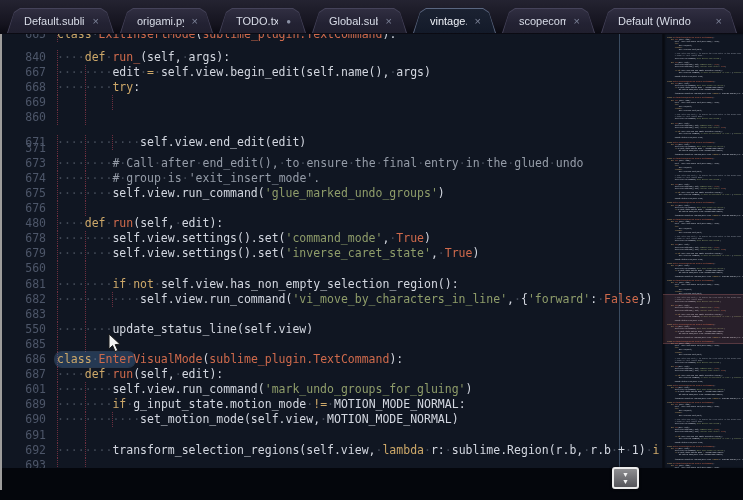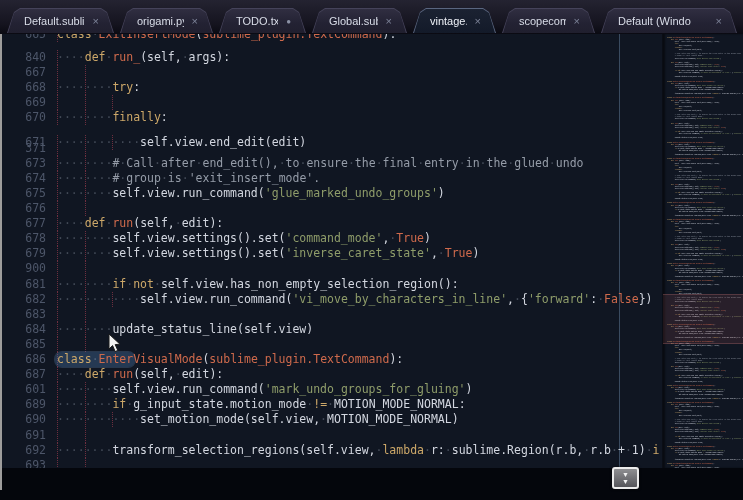--- a/index.html
+++ b/index.html
@@ -133,38 +133,38 @@
         </div>
         <div class="row" style="top: 16px;">
           <div class="guide" style="left: 55px;"></div>
           <span class="lnum">840</span>
           <span class="ltext"><span class="ws">····</span><span style="color: rgb(205, 168, 105); font-style: normal;">def</span><span class="ws">·</span><span style="color: rgb(207, 106, 76);">run_</span><span style="color: rgb(211, 215, 224);">(self,</span><span class="ws">·</span><span style="color: rgb(211, 215, 224);">args):</span></span>
         </div>
         <div class="row" style="top: 31.1px;">
           <div class="guide" style="left: 55px;"></div>
           <div class="guide" style="left: 82.68px;"></div>
           <span class="lnum">667</span>
+          <span class="ltext"><span class="ws">········</span><span style="color: rgb(211, 215, 224);">edit</span><span class="ws">·</span><span style="color: rgb(205, 168, 105); font-style: normal;">=</span><span class="ws">·</span><span style="color: rgb(211, 215, 224);">self.view.begin_edit(self.name(),</span><span class="ws">·</span><span style="color: rgb(211, 215, 224);">args)</span></span>
         </div>
         <div class="row" style="top: 46.2px;">
           <div class="guide" style="left: 55px;"></div>
           <div class="guide" style="left: 82.68px;"></div>
           <span class="lnum">668</span>
           <span class="ltext"><span class="ws">········</span><span style="color: rgb(205, 168, 105); font-style: normal;">try</span><span style="color: rgb(211, 215, 224);">:</span></span>
         </div>
         <div class="row" style="top: 61.3px;">
           <div class="guide" style="left: 55px;"></div>
           <div class="guide" style="left: 82.68px;"></div>
           <div class="guide" style="left: 110.36px;"></div>
           <span class="lnum">669</span>
         </div>
         <div class="row" style="top: 76.4px;">
           <div class="guide" style="left: 55px;"></div>
           <div class="guide" style="left: 82.68px;"></div>
-          <span class="lnum">670</span>
-          <span class="ltext"><span class="ws">········</span><span style="color: rgb(205, 168, 105); font-style: normal;">finally</span><span style="color: rgb(211, 215, 224);">:</span></span>
+          <span class="lnum">860</span>
         </div>
         <div class="row" style="top: 101px;">
           <div class="guide" style="left: 55px;"></div>
           <div class="guide" style="left: 82.68px;"></div>
           <div class="guide" style="left: 110.36px;"></div>
           <span class="lnum">671</span>
           <span class="ltext"><span class="ws">············</span><span style="color: rgb(211, 215, 224);">self.view.end_edit(edit)</span></span>
         </div>
         <div class="row" style="top: 106.6px;">
           <div class="guide" style="left: 55px;"></div>
@@ -191,39 +191,39 @@
           <span class="ltext"><span class="ws">········</span><span style="color: rgb(211, 215, 224);">self.view.run_command(</span><span style="color: rgb(143, 157, 106);">'glue_marked_undo_groups'</span><span style="color: rgb(211, 215, 224);">)</span></span>
         </div>
         <div class="row" style="top: 167px;">
           <div class="guide" style="left: 55px;"></div>
           <div class="guide" style="left: 82.68px;"></div>
           <span class="lnum">676</span>
           <span class="ltext"></span>
         </div>
         <div class="row" style="top: 182.1px;">
           <div class="guide" style="left: 55px;"></div>
-          <span class="lnum">677</span>
+          <span class="lnum">480</span>
           <span class="ltext"><span class="ws">····</span><span style="color: rgb(205, 168, 105); font-style: normal;">def</span><span class="ws">·</span><span style="color: rgb(207, 106, 76);">run</span><span style="color: rgb(211, 215, 224);">(self,</span><span class="ws">·</span><span style="color: rgb(211, 215, 224);">edit):</span></span>
         </div>
         <div class="row" style="top: 197.2px;">
           <div class="guide" style="left: 55px;"></div>
           <div class="guide" style="left: 82.68px;"></div>
           <span class="lnum">678</span>
           <span class="ltext"><span class="ws">········</span><span style="color: rgb(211, 215, 224);">self.view.settings().set(</span><span style="color: rgb(143, 157, 106);">'command_mode'</span><span style="color: rgb(211, 215, 224);">,</span><span class="ws">·</span><span style="color: rgb(207, 106, 76);">True</span><span style="color: rgb(211, 215, 224);">)</span></span>
         </div>
         <div class="row" style="top: 212.3px;">
           <div class="guide" style="left: 55px;"></div>
           <div class="guide" style="left: 82.68px;"></div>
           <span class="lnum">679</span>
           <span class="ltext"><span class="ws">········</span><span style="color: rgb(211, 215, 224);">self.view.settings().set(</span><span style="color: rgb(143, 157, 106);">'inverse_caret_state'</span><span style="color: rgb(211, 215, 224);">,</span><span class="ws">·</span><span style="color: rgb(207, 106, 76);">True</span><span style="color: rgb(211, 215, 224);">)</span></span>
         </div>
         <div class="row" style="top: 227.4px;">
           <div class="guide" style="left: 55px;"></div>
           <div class="guide" style="left: 82.68px;"></div>
-          <span class="lnum">900</span>
+          <span class="lnum">560</span>
           <span class="ltext"></span>
         </div>
         <div class="row" style="top: 242.5px;">
           <div class="guide" style="left: 55px;"></div>
           <div class="guide" style="left: 82.68px;"></div>
           <span class="lnum">681</span>
           <span class="ltext"><span class="ws">········</span><span style="color: rgb(205, 168, 105); font-style: normal;">if</span><span class="ws">·</span><span style="color: rgb(205, 168, 105); font-style: normal;">not</span><span class="ws">·</span><span style="color: rgb(211, 215, 224);">self.view.has_non_empty_selection_region():</span></span>
         </div>
         <div class="row" style="top: 257.6px;">
           <div class="guide" style="left: 55px;"></div>
@@ -234,21 +234,21 @@
         </div>
         <div class="row" style="top: 272.7px;">
           <div class="guide" style="left: 55px;"></div>
           <div class="guide" style="left: 82.68px;"></div>
           <span class="lnum">683</span>
           <span class="ltext"></span>
         </div>
         <div class="row" style="top: 287.8px;">
           <div class="guide" style="left: 55px;"></div>
           <div class="guide" style="left: 82.68px;"></div>
-          <span class="lnum">684</span>
+          <span class="lnum">550</span>
           <span class="ltext"><span class="ws">········</span><span style="color: rgb(211, 215, 224);">update_status_line(self.view)</span></span>
         </div>
         <div class="row" style="top: 302.9px;">
           <div class="guide" style="left: 55px;"></div>
           <div class="guide" style="left: 82.68px;"></div>
           <span class="lnum">685</span>
           <span class="ltext"></span>
         </div>
         <div class="row" style="top: 318px;">
           <div class="guide" style="left: 55px;"></div>

